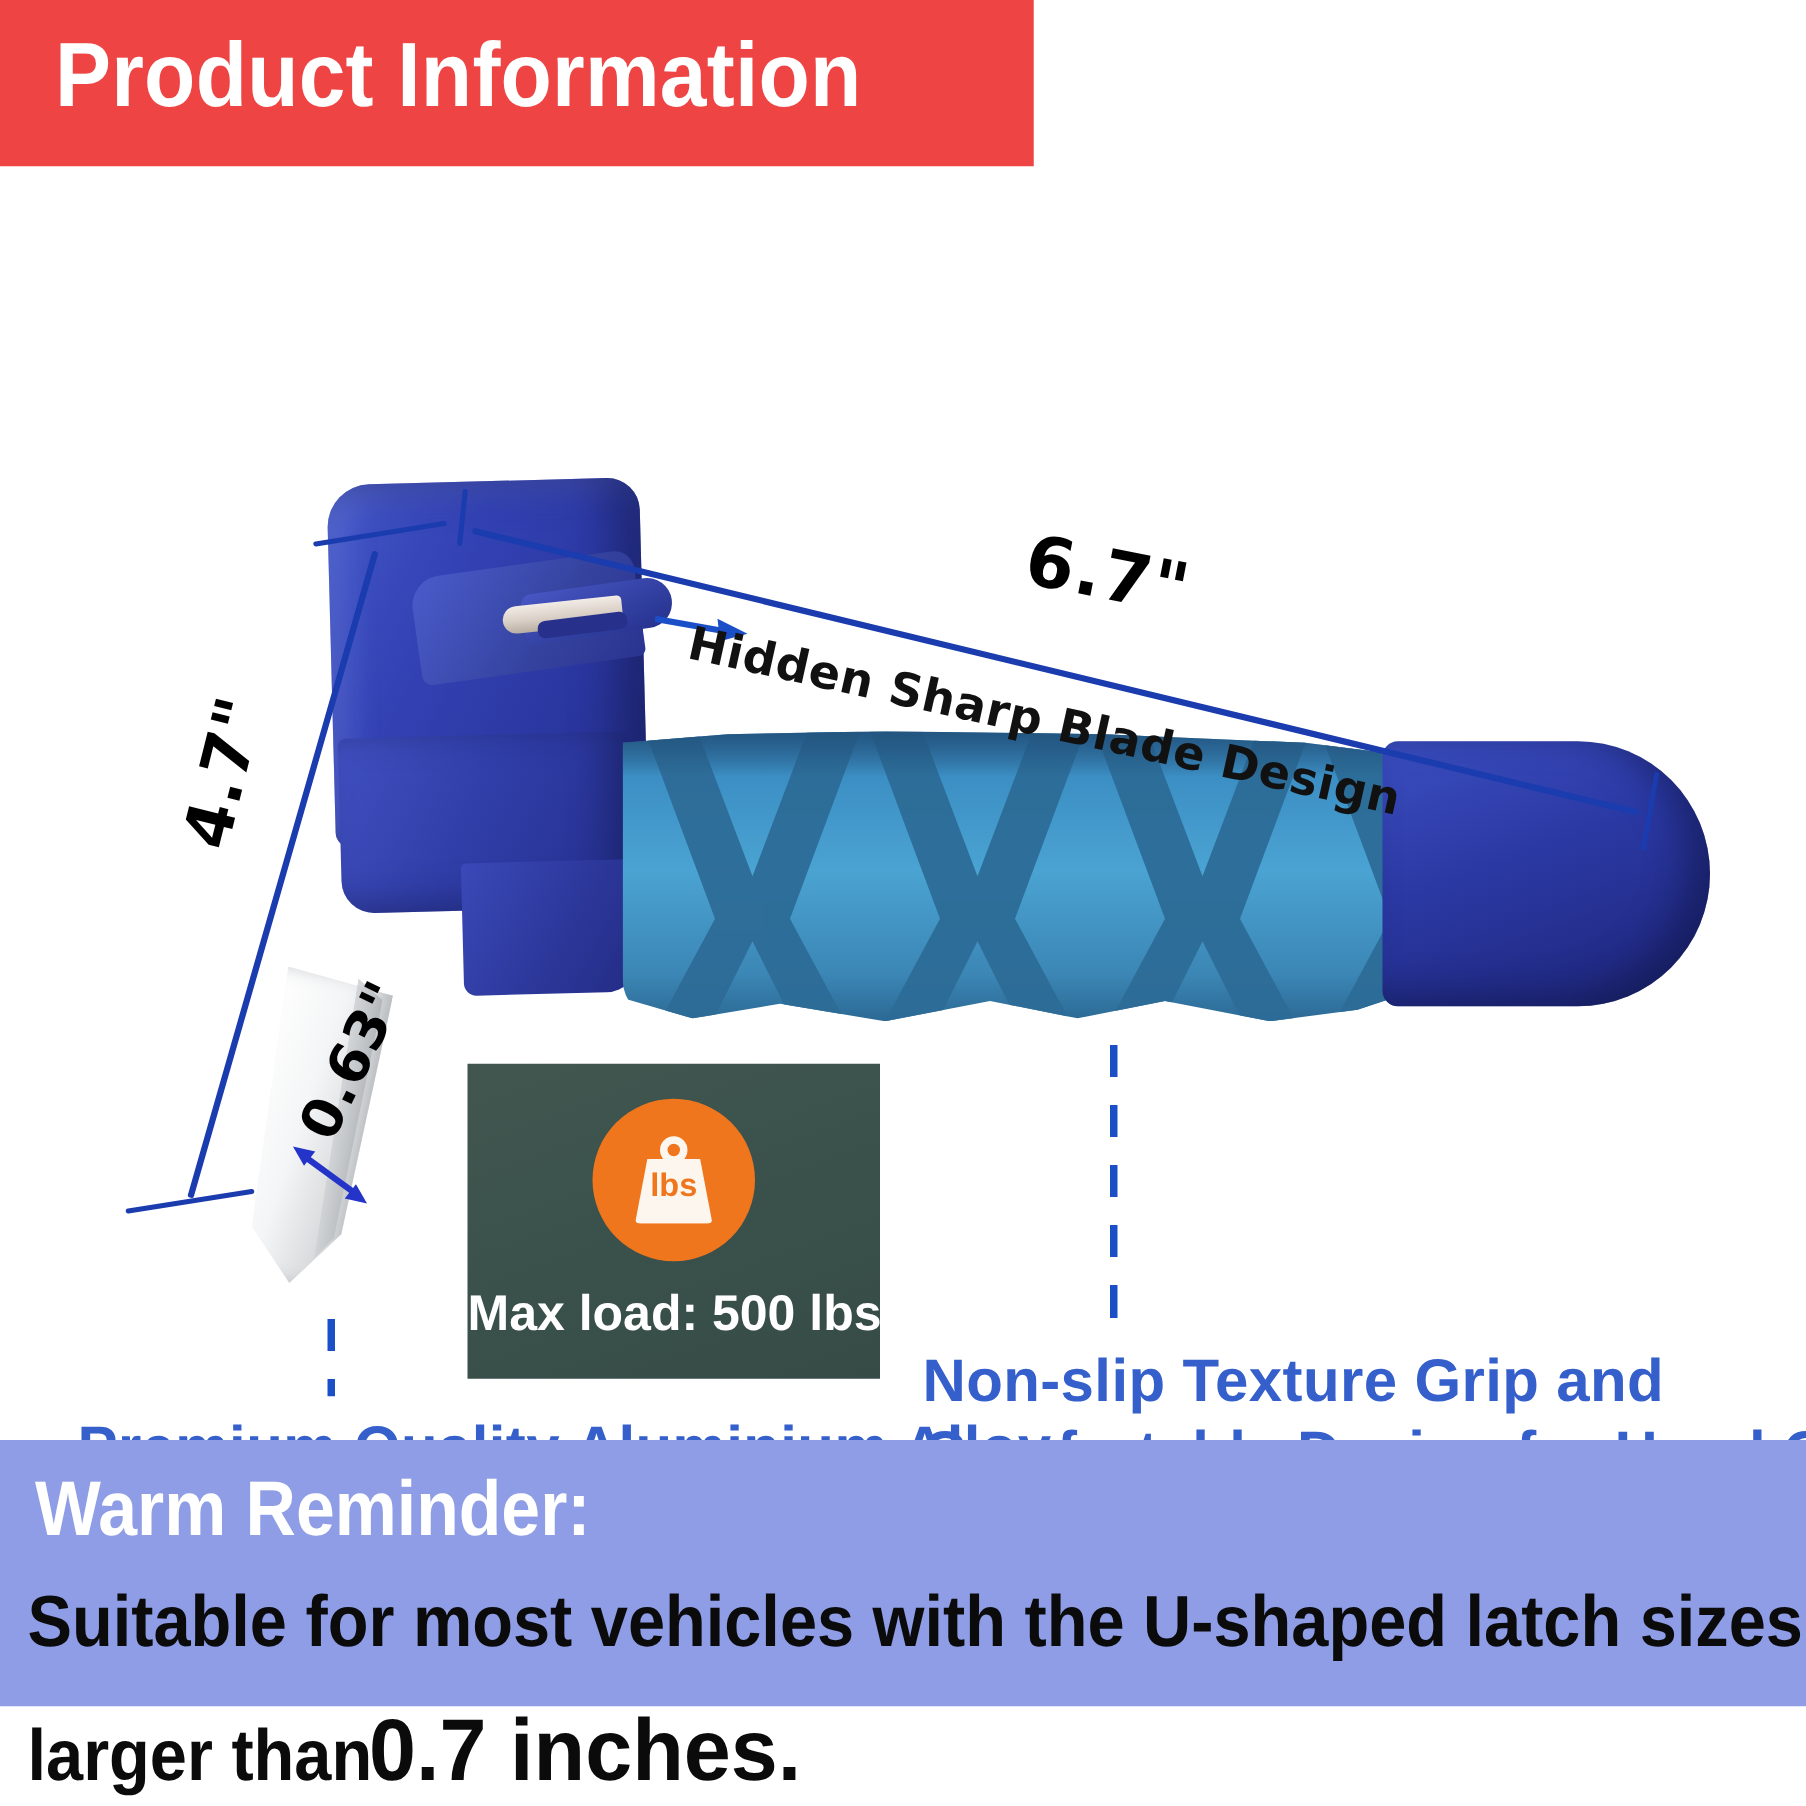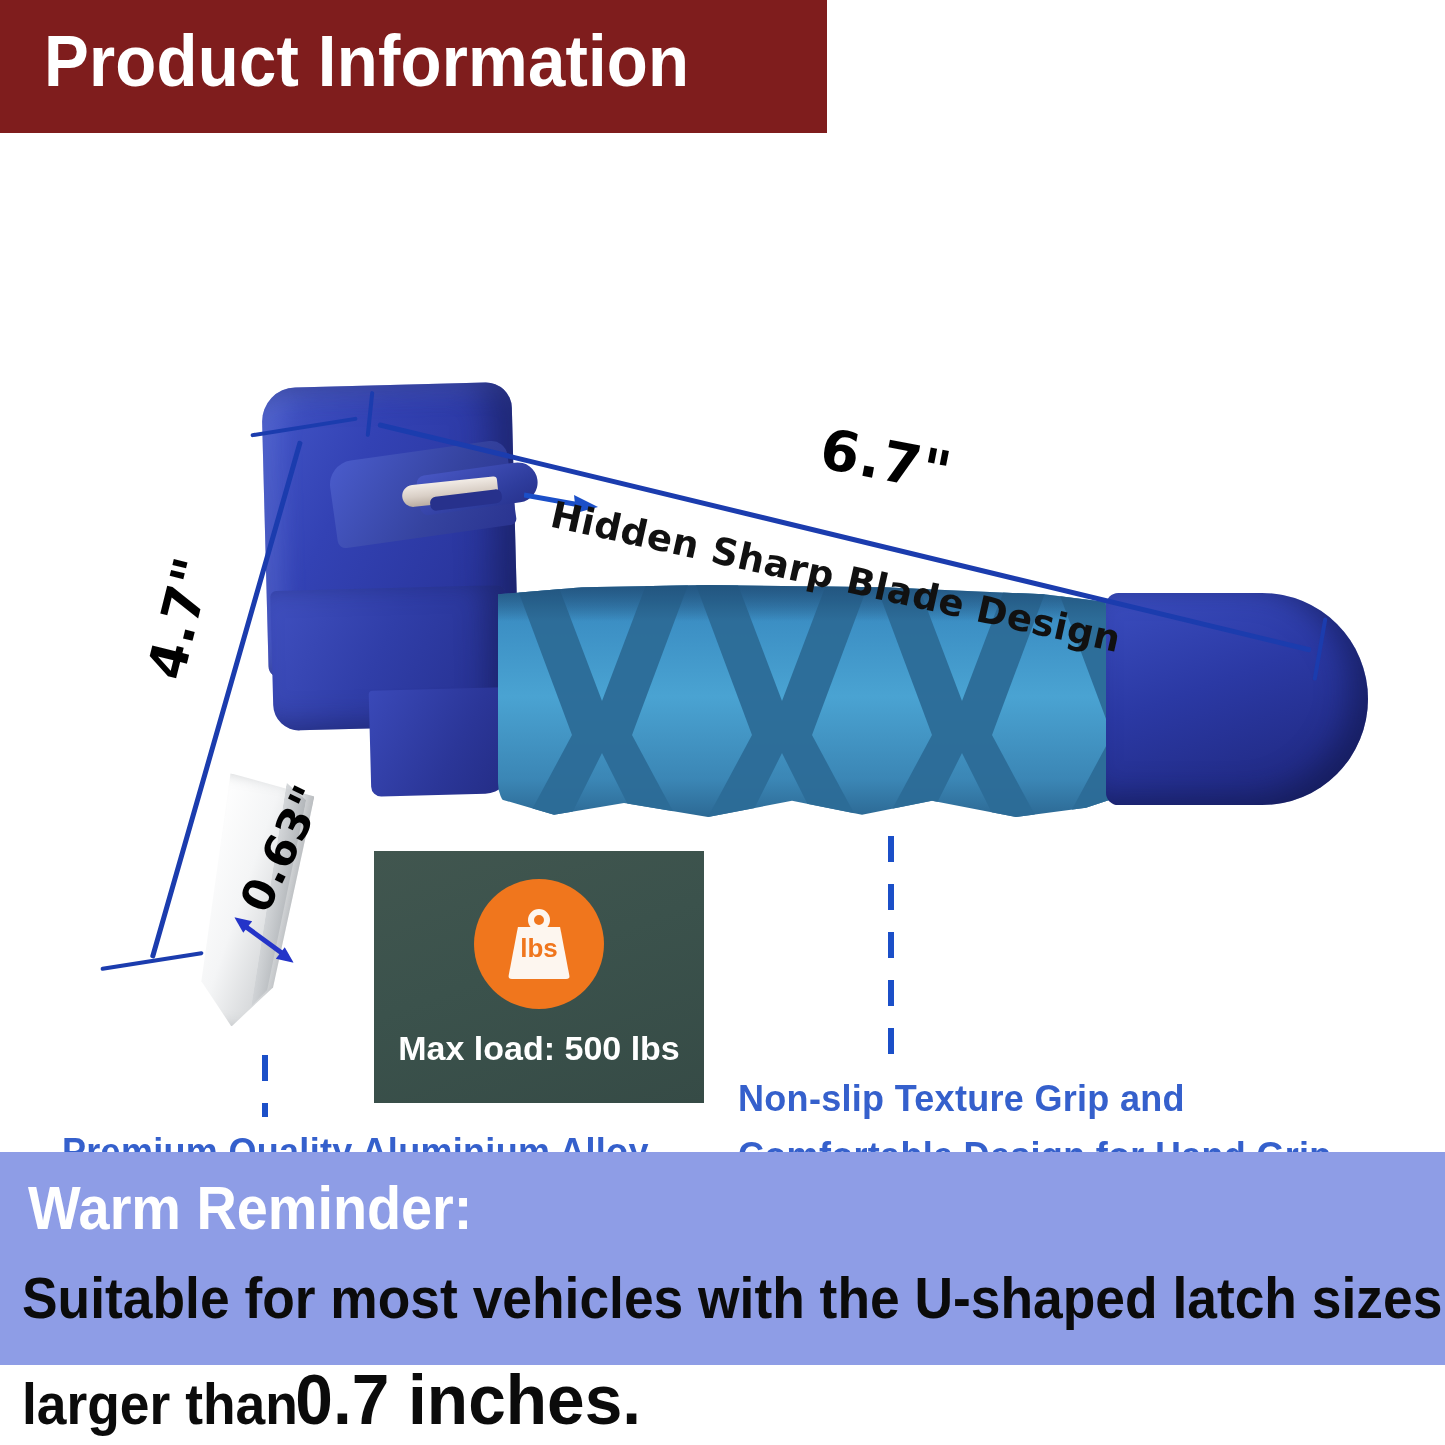--- a/index.html
+++ b/index.html
@@ -8,21 +8,21 @@
     background:#ffffff;
     font-family:"Liberation Sans", sans-serif;
     overflow:hidden;
     position:relative;
   }
   #page{position:absolute;inset:0;background:#fff;}
 
   
   .header-band{
     position:absolute;left:0;top:0;width:827px;height:133px;
-    background:#7f1d1d;
+    background:#ef4444;
   }
   .header-title{
     position:absolute;left:44px;top:24px;
     color:#ffffff;
     font-family:"Liberation Sans Narrow","Liberation Sans",sans-serif;
     font-size:73px;font-weight:bold;letter-spacing:0.2px;
     transform:scaleX(0.92);transform-origin:left center;
     white-space:nowrap;line-height:1.0;
   }
 
@@ -164,21 +164,21 @@
 
   
   .dash-v{position:absolute;width:6px;background:repeating-linear-gradient(180deg,#1b4fc8 0 26px,rgba(0,0,0,0) 26px 48px);}
   .dash-alloy{left:262px;top:922px;height:62px;}
   .dash-grip{left:888px;top:703px;height:232px;}
 
   
   .cap{
     position:absolute;color:#3560cc;font-weight:bold;
     font-family:"Liberation Sans Narrow","Liberation Sans",sans-serif;
-    font-size:36px;white-space:nowrap;letter-spacing:0.3px;
+    font-size:48px;white-space:nowrap;letter-spacing:0.3px;
   }
   .cap-alloy{left:62px;top:998px;}
   .cap-grip1{left:738px;top:945px;}
   .cap-grip2{left:738px;top:1002px;}
 
   
   .load-card{
     position:absolute;left:374px;top:718px;width:330px;height:252px;
     background:linear-gradient(160deg,#41564f 0%,#3b524c 45%,#364b46 100%);
     overflow:hidden;
@@ -198,22 +198,22 @@
   .weight-ring{
     position:absolute;left:26px;top:2px;width:22px;height:22px;border-radius:50%;
     border:6px solid #fdf6ef;box-sizing:border-box;
   }
   .weight-text{
     position:absolute;left:0;top:28px;width:74px;text-align:center;
     color:#f0761d;font-size:26px;font-weight:bold;
     font-family:"Liberation Sans",sans-serif;line-height:1;
   }
   .load-label{
-    position:absolute;left:0;top:178px;width:330px;text-align:center;
-    color:#ffffff;font-size:34px;font-weight:bold;
+    position:absolute;left:0;top:178px;width:330px;
+    color:#ffffff;font-size:40px;font-weight:bold;
     font-family:"Liberation Sans",sans-serif;white-space:nowrap;
   }
 
   
   .reminder-band{
     position:absolute;left:0;top:1152px;width:1445px;height:213px;
     background:#8e9de6;
   }
   .reminder-title{
     position:absolute;left:28px;top:20px;color:#ffffff;

